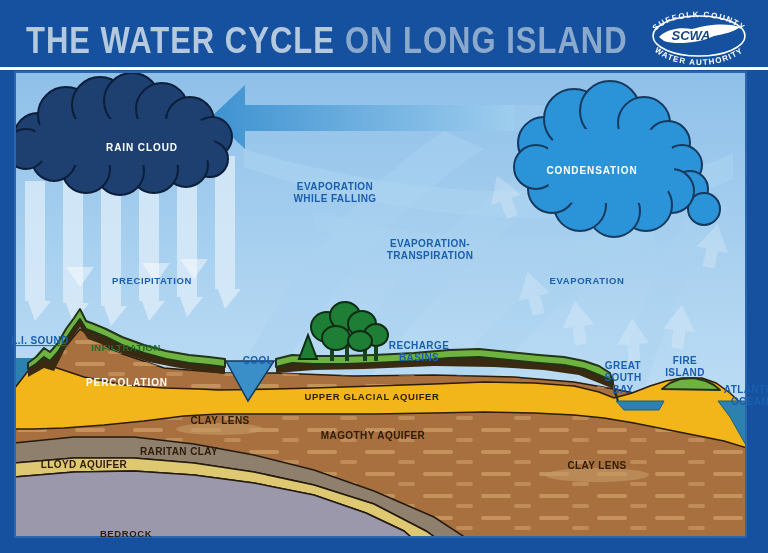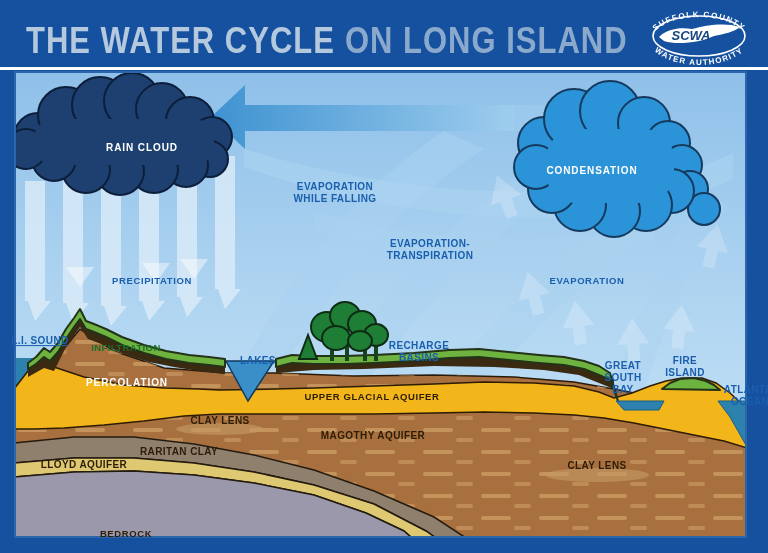--- a/index.html
+++ b/index.html
@@ -233,21 +233,21 @@
     <div class="lbl white" style="left:578px;top:100px;">CONDENSATION</div>
     <div class="lbl blue" style="left:321px;top:122px;">EVAPORATION
 WHILE FALLING</div>
     <div class="lbl blue" style="left:416px;top:179px;">EVAPORATION-
 TRANSPIRATION</div>
     <div class="lbl blue big" style="left:573px;top:210px;">EVAPORATION</div>
     <div class="lbl blue big" style="left:138px;top:210px;">PRECIPITATION</div>
     <div class="lbl blue" style="left:26px;top:270px;text-decoration:underline;">L.I. SOUND</div>
     <div class="lbl green" style="left:112px;top:277px;">INFILTRATION</div>
     <div class="lbl white" style="left:113px;top:312px;">PERCOLATION</div>
-    <div class="lbl blue" style="left:244px;top:290px;">LAKES</div>
+    <div class="lbl blue" style="left:244px;top:290px;">COOL</div>
     <div class="lbl blue" style="left:405px;top:281px;">RECHARGE
 BASINS</div>
     <div class="lbl dark big" style="left:358px;top:326px;">UPPER GLACIAL AQUIFER</div>
     <div class="lbl dark" style="left:206px;top:350px;">CLAY LENS</div>
     <div class="lbl dark" style="left:339px;top:365px;margin-left:20px;">MAGOTHY AQUIFER</div>
     <div class="lbl dark" style="left:165px;top:381px;">RARITAN CLAY</div>
     <div class="lbl dark" style="left:70px;top:394px;">LLOYD AQUIFER</div>
     <div class="lbl dark" style="left:583px;top:395px;">CLAY LENS</div>
     <div class="lbl dark big" style="left:112px;top:420px;margin-top:43px;">BEDROCK</div>
     <div class="lbl blue" style="left:609px;top:307px;">GREAT

